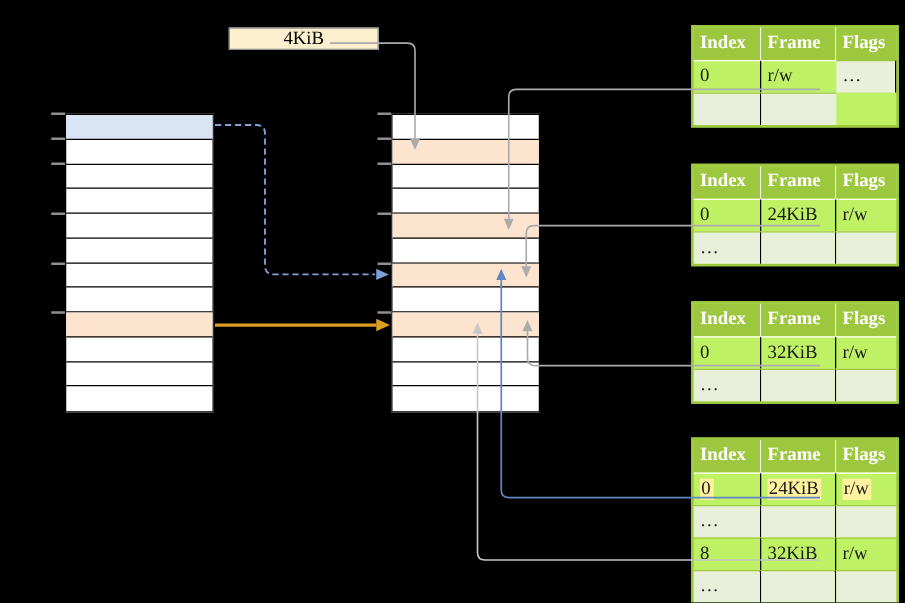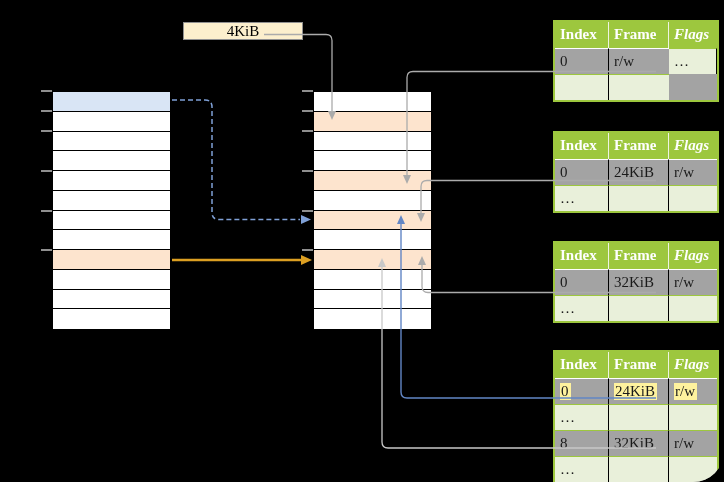--- a/index.html
+++ b/index.html
@@ -1,18 +1,18 @@
 <!DOCTYPE html>
 <html style="--bg: #000000; --green: #9dc73e; --greenalt: #e9f0da; --yellow: #fef29e; --row_orange: #fde4ce; --row_blue: #d9e5f5; --labelfill: #fcefcd; --labelborder: #909090; --tick: #8f8f8f; --connector_gray: #ababab; --connector_gray_light: #c8c8c8; --connector_blue: #6286c5; --connector_blue_dashed: #7fa0d6; --connector_orange: #dc9f22;"><head>
 <meta charset="utf-8">
 <style>
   html,body { margin:0; padding:0; background:#000; }
   .canvas {
     position:relative; width:724px; height:482px; background:var(--bg,#000);
-    overflow:hidden; font-family:"Liberation Serif","DejaVu Serif",serif;border-radius:31px;
+    overflow:hidden; font-family:"Liberation Serif","DejaVu Serif",serif;
   }
   
   .mem {
     position:absolute; top:91px; width:119px; height:239px; background:#fff;
     border:1.5px solid #000; box-sizing:border-box;
     display:grid; grid-template-rows:repeat(12,1fr);
   }
   #left-mem  { left:52px; }
   #middle-mem{ left:313px; }
   .mrow { border-bottom:1px solid #000; }
@@ -20,29 +20,29 @@
   .tick { position:absolute; width:11px; height:2px; background:var(--tick); }
   
   .label-box {
     position:absolute; left:183px; top:22px; width:120px; height:18px;
     box-sizing:border-box; background:var(--labelfill); border:1px solid var(--labelborder);
     text-align:center; font-size:15px; line-height:16px; color:#000;
   }
   
   .pt {
     position:absolute; left:553px; width:166px; box-sizing:border-box;
-    border:2px solid var(--green); background:#a3a3a3;
+    border:2px solid var(--green); background:#bef264;
     display:grid; grid-template-columns:54px 60px 48px; grid-auto-rows:26px;
   }
   .cell {
     box-sizing:border-box; padding:2px 0 0 5px; font-size:15px; line-height:21px;
     overflow:hidden; white-space:nowrap; color:#1a1a1a;
   }
   .hc { background:var(--green); color:#fff; font-weight:bold; border-right:1px solid #eef4e0; }
-  .hc.c3 { border-right:none;font-style:italic; }
+  .hc.c3 { border-right:none; }
   .bc { border-top:1.5px solid var(--green); border-right:1px solid #000; }
   .bc.c3 { border-right:none; }
   .bc.fr { border-top:1px solid #fff; }
   .alt { background:var(--greenalt); }
   .hl  { background:var(--yellow); padding:0 2px 1px 1px; }
   svg#connector-svg { position:absolute; left:0; top:0; pointer-events:none; }
 </style>
 </head>
 <body>
 

